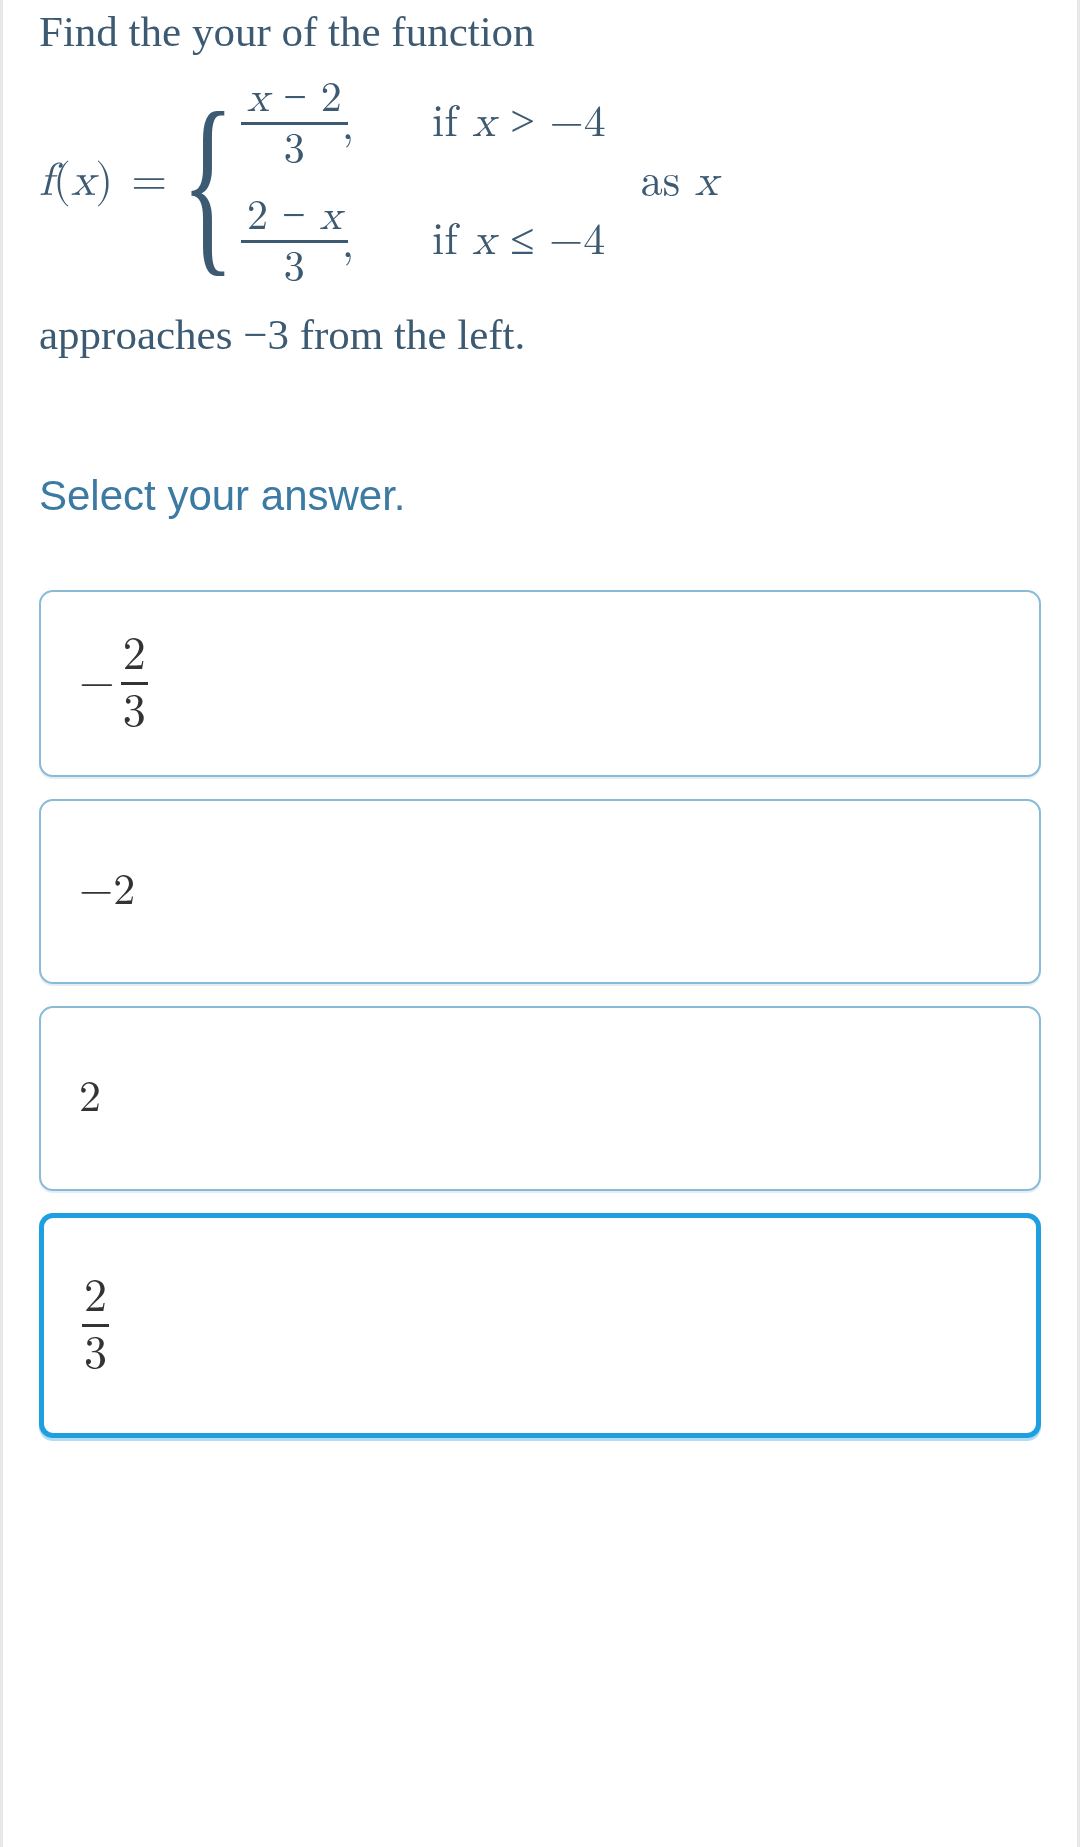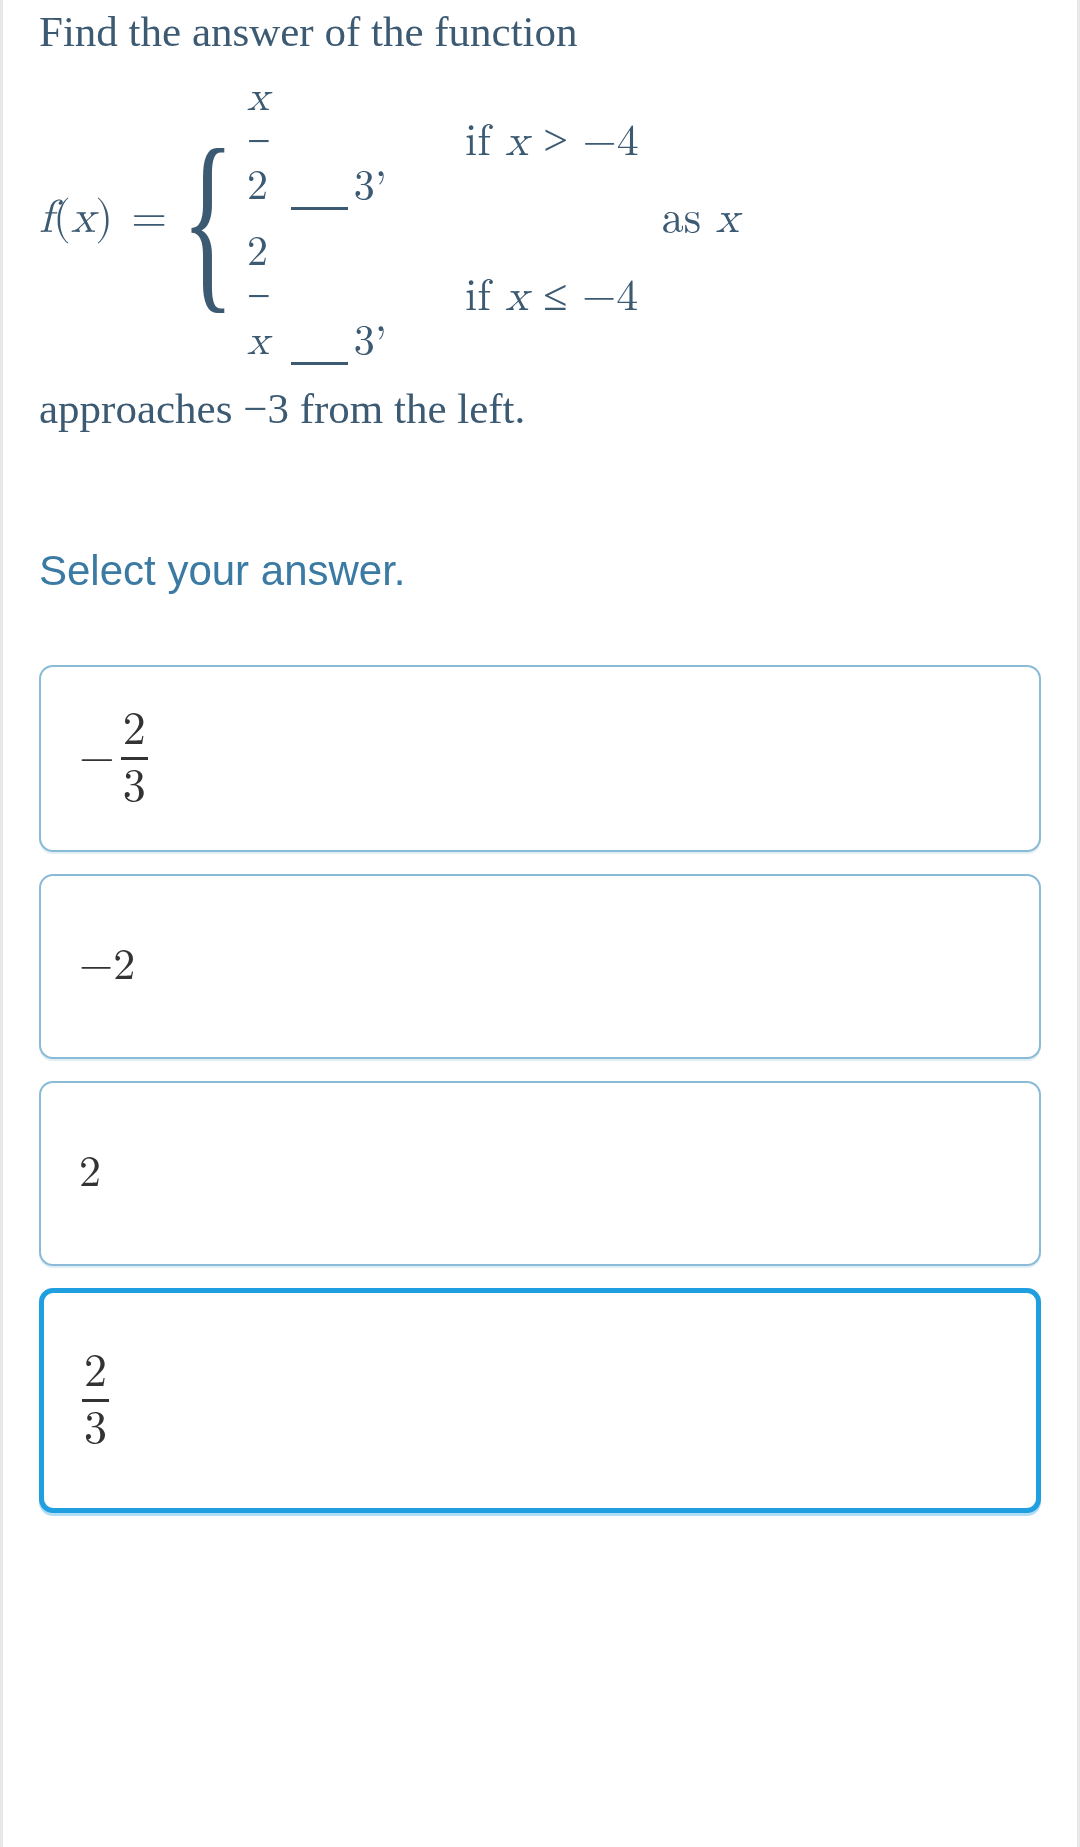--- a/index.html
+++ b/index.html
@@ -39,30 +39,30 @@
     line-height: 0.9;
     font-weight: 300;
     transform: scaleX(0.55);
     margin: 0 -25px 0 -25px;
     font-family: 'Cambria Math', 'STIX', serif;
   }
   .cases { display: flex; flex-direction: column; gap: 18px; }
   .case-row { display: flex; align-items: center; gap: 30px; font-size: 44px; }
   .frac {
     display: inline-flex;
-    flex-direction: row;
-    align-items: flex-end;
+    flex-direction: column;
+    align-items: center;
     vertical-align: middle;
     line-height: 1.05;
   }
   .frac .num, .frac .den { padding: 2px 6px; font-size: 42px; }
   .frac .bar { width: 100%; border-top: 3px solid #3d5a73; }
   .comma { font-size: 44px; margin-left: -6px; align-self: flex-end; margin-bottom: 14px; }
   .cond { font-size: 44px; margin-left: 48px; }
-  .asx { font-size: 44px; margin-left: 13px; font-style: normal; }
+  .asx { font-size: 44px; margin-left: 25px; font-style: normal; }
   .it { font-style: italic; }
   .op { font-family: Georgia, serif; }
   .select-prompt {
     color: #3b7aa3;
     font-family: 'Segoe UI', 'Helvetica Neue', Arial, sans-serif;
     font-weight: 400;
     font-size: 42px;
     margin-top: 105px;
     margin-bottom: 70px;
   }
@@ -97,21 +97,21 @@
   .neg { display: inline-flex; align-items: center; gap: 6px; }
   .minus { font-size: 46px; color:#333; }
 </style>
 </head>
 <body>
 
 <div class="page">
 
   <div class="question">
 
-    <div>Find the answer of the function</div>
+    <div>Find the your of the function</div>
 
     <div class="math-block">
       <span class="fx">
         <span class="it">f</span><span class="paren">(</span><span class="it">x</span><span class="paren">)</span>
       </span>
       <span class="eq">=</span>
       <span class="brace">{</span>
       <div class="cases">
         <div class="case-row">
           <span style="display:flex; align-items:flex-end;">

